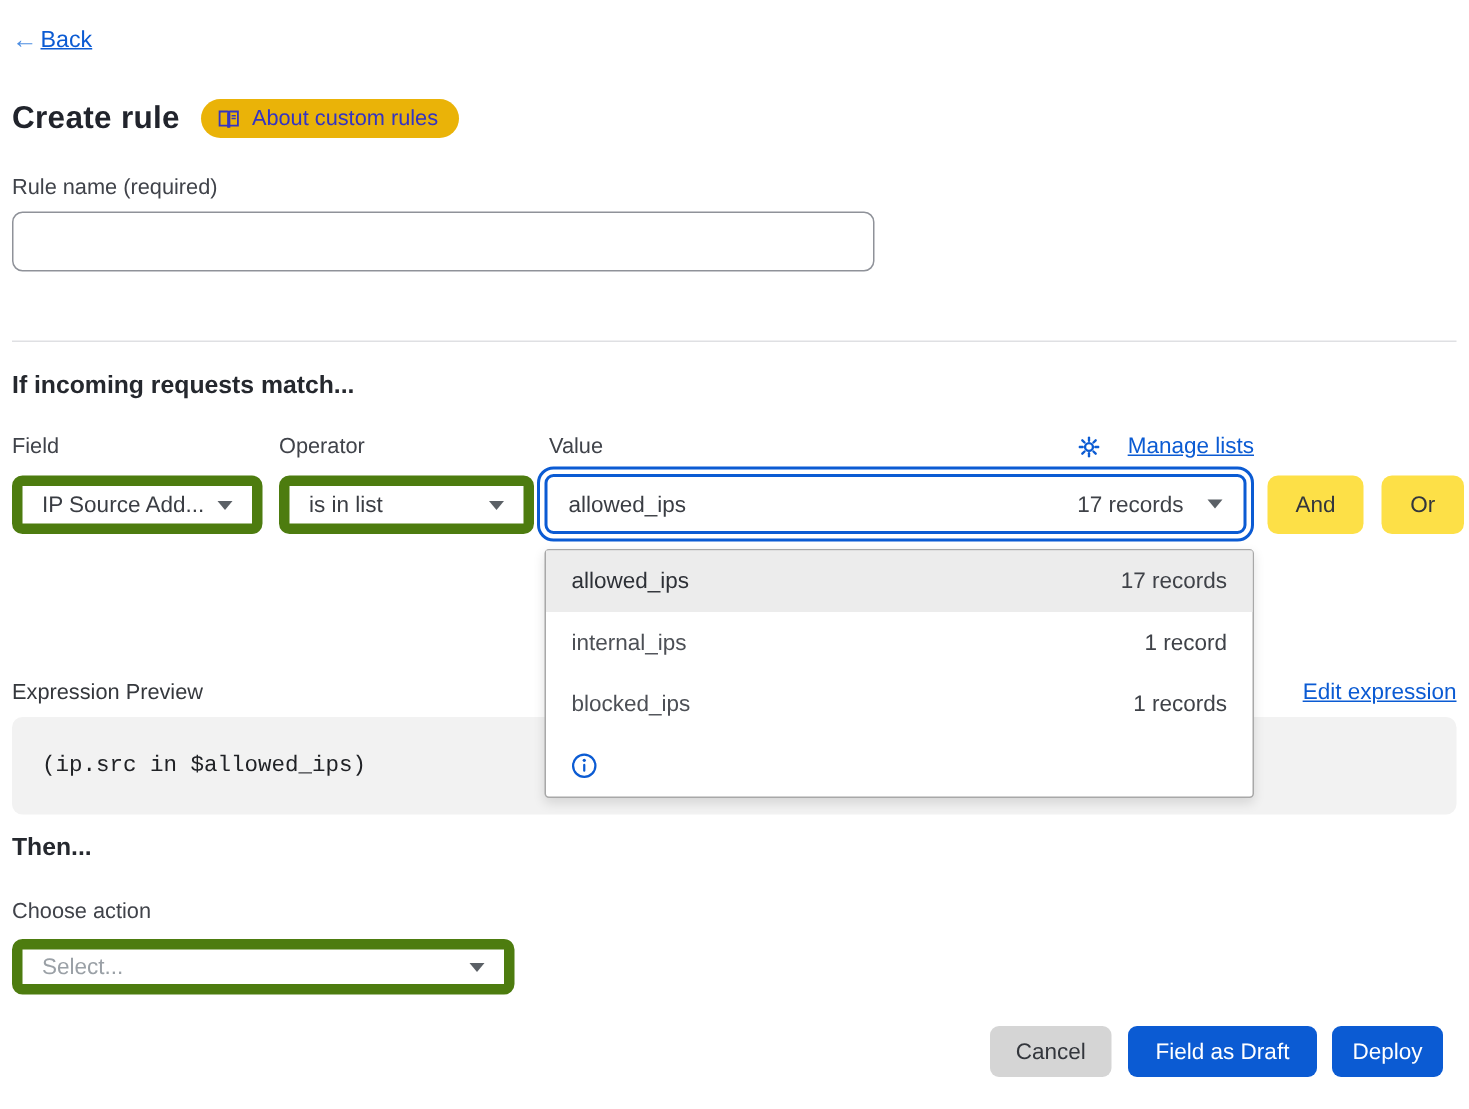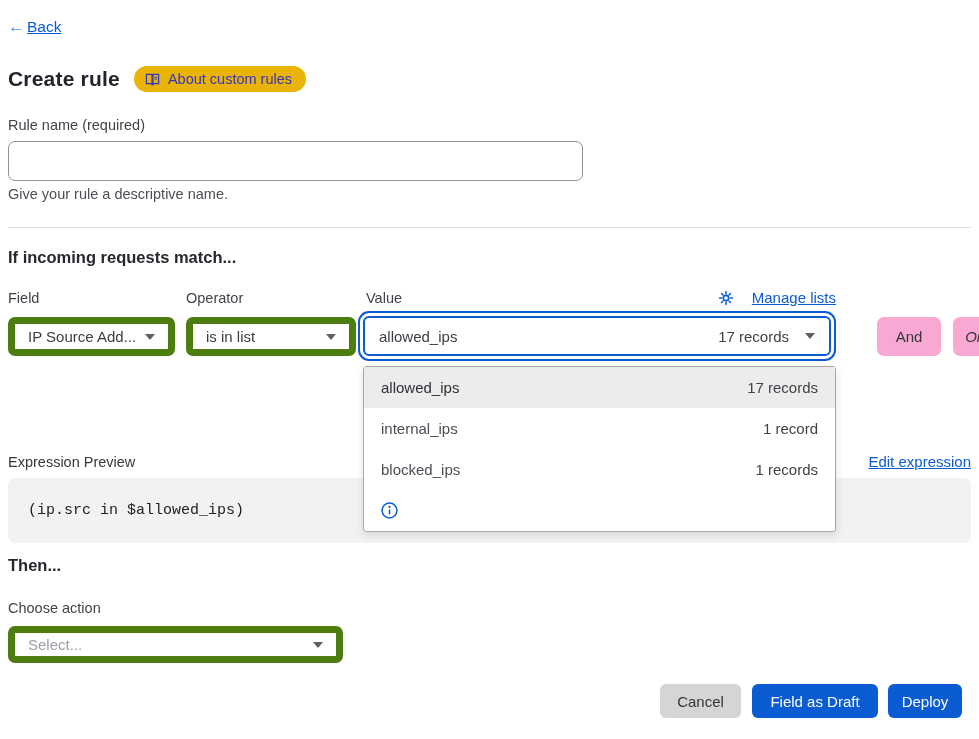--- a/index.html
+++ b/index.html
@@ -68,25 +68,25 @@
     padding: 0 14px; font-size: 15px; color: #3a3d43; cursor: pointer;
   }
   .sel-value .records { margin-left: auto; margin-right: 16px; color: #3f4248; }
   .chevron {
     width: 0; height: 0; flex: none;
     border-left: 5px solid transparent; border-right: 5px solid transparent;
     border-top: 6px solid #5b6066;
   }
 
   .gray-btn {
-    top: 317px; height: 39px; background: #f9a8d4; border: none; border-radius: 7px;
-    font-size: 15px; color: #33363c; cursor: pointer; font-family: "Liberation Sans", sans-serif; margin-left: 32px;
+    top: 317px; height: 39px; background: #fde047; border: none; border-radius: 7px;
+    font-size: 15px; color: #33363c; cursor: pointer; font-family: "Liberation Sans", sans-serif;
   }
   .and-btn { left: 845px; width: 64px; }
-  .or-btn { left: 921px; width: 41px; font-style: italic; }
+  .or-btn { left: 921px; width: 55px; }
 
   
   .dropdown {
     left: 363px; top: 366px; width: 473px;
     background: #fff; border: 1px solid #a8a8a8; border-radius: 3px;
     box-shadow: 0 3px 8px rgba(0,0,0,0.12);
     z-index: 20;
   }
   .dd-row {
     height: 41px; display: flex; align-items: center; justify-content: space-between;
@@ -147,21 +147,20 @@
         <path d="M14.5 2.5 H9 A1.5 1.5 0 0 0 7.5 4 V14 a1.5 1.5 0 0 1 1.5 -1.5 H14.5 Z" fill="none" stroke="#3434c2" stroke-width="1.3"></path>
         <line x1="10" y1="5.5" x2="13" y2="5.5" stroke="#3434c2" stroke-width="1"></line>
         <line x1="10" y1="7.5" x2="13" y2="7.5" stroke="#3434c2" stroke-width="1"></line>
       </svg>
       <span>About custom rules</span>
     </span>
   </div>
 
   <div class="abs rule-name-label">Rule name (required)</div>
   <input class="abs rule-name-input" type="text" value="" style="">
-  <div class="abs rule-name-help">Give your rule a descriptive name.</div>
 
   <div class="abs divider"></div>
 
   <div class="abs match-heading">If incoming requests match...</div>
 
   <div class="abs col-label label-field">Field</div>
   <div class="abs col-label label-operator">Operator</div>
   <div class="abs col-label label-value">Value</div>
 
   <div class="abs manage-lists">

